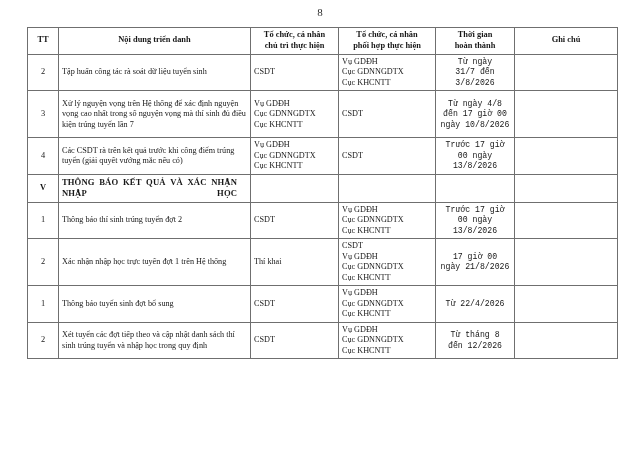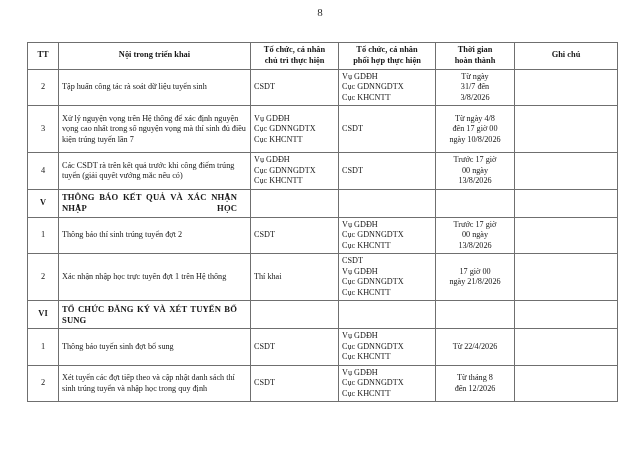--- a/index.html
+++ b/index.html
@@ -25,21 +25,21 @@
     width: 640px;
     text-align: center;
     font-size: 11px;
     color: #2b2b2b;
     letter-spacing: 0.2px;
   }
 
   
   .sheet {
     position: absolute;
-    top: 42px;
+    top: 27px;
     left: 27px;
     width: 590px;
   }
 
   table.doc-table {
     width: 590px;
     border-collapse: collapse;
     table-layout: fixed;
     font-size: 8.2px;
     line-height: 1.28;
@@ -99,20 +99,21 @@
     padding-right: 10px;
   }
   .org-cell {
     text-align: left;
     padding-left: 5px;
     white-space: pre-line;
   }
   .time-cell {
     text-align: center;
     white-space: pre-line;
+    font-family: Liberation Mono, monospace;
   }
   .note-cell {
     text-align: center;
   }
 
   .tall-a { height: 34px; }
   .tall-b { height: 47px; }
   .tall-c { height: 36px; }
   .short  { height: 28px; }
 </style>
@@ -127,21 +128,21 @@
       <col class="c-tt">
         <col class="c-content">
         <col class="c-lead">
       <col class="c-coord">
         <col class="c-time">
         <col class="c-note">
     </colgroup>
     <thead>
       <tr>
         <th>TT</th>
-        <th>Nội trong triển khai</th>
+        <th>Nội dung triển danh</th>
         <th class="wrap">Tổ chức, cá nhân<br>chủ trì thực hiện</th>
         <th class="wrap">Tổ chức, cá nhân<br>phối hợp thực hiện</th>
         <th class="wrap">Thời gian<br>hoàn thành</th>
         <th>Ghi chú</th>
       </tr>
     </thead>
     <tbody id="table-body">
         <tr class="tall-a">
           <td class="tt-cell">2</td>
           <td class="content-cell">Tập huấn công tác rà soát dữ liệu tuyển sinh</td>
@@ -185,30 +186,20 @@
           <td class="note-cell"></td>
         </tr>
         <tr class="tall-c">
           <td class="tt-cell">2</td>
           <td class="content-cell">Xác nhận nhập học trực tuyến đợt 1 trên Hệ thống</td>
           <td class="org-cell">Thí khai</td>
           <td class="org-cell">CSDT<br>Vụ GDĐH<br>Cục GDNNGDTX<br>Cục KHCNTT</td>
           <td class="time-cell">17 giờ 00<br>ngày 21/8/2026</td>
           <td class="note-cell"></td>
         </tr>
-        <tr class="short">
-          <td class="tt-cell roman">VI</td>
-          <td class="section-cell">
-            <span class="justified">TỔ CHỨC ĐĂNG KÝ VÀ XÉT TUYỂN BỔ SUNG</span>
-          </td>
-          <td class="org-cell"></td>
-          <td class="org-cell"></td>
-          <td class="time-cell"></td>
-          <td class="note-cell"></td>
-        </tr>
         <tr class="tall-a">
           <td class="tt-cell">1</td>
           <td class="content-cell">Thông báo tuyển sinh đợt bổ sung</td>
           <td class="org-cell">CSDT</td>
           <td class="org-cell">Vụ GDĐH<br>Cục GDNNGDTX<br>Cục KHCNTT</td>
           <td class="time-cell">Từ 22/4/2026</td>
           <td class="note-cell"></td>
         </tr>
         <tr class="tall-c">
           <td class="tt-cell">2</td>

